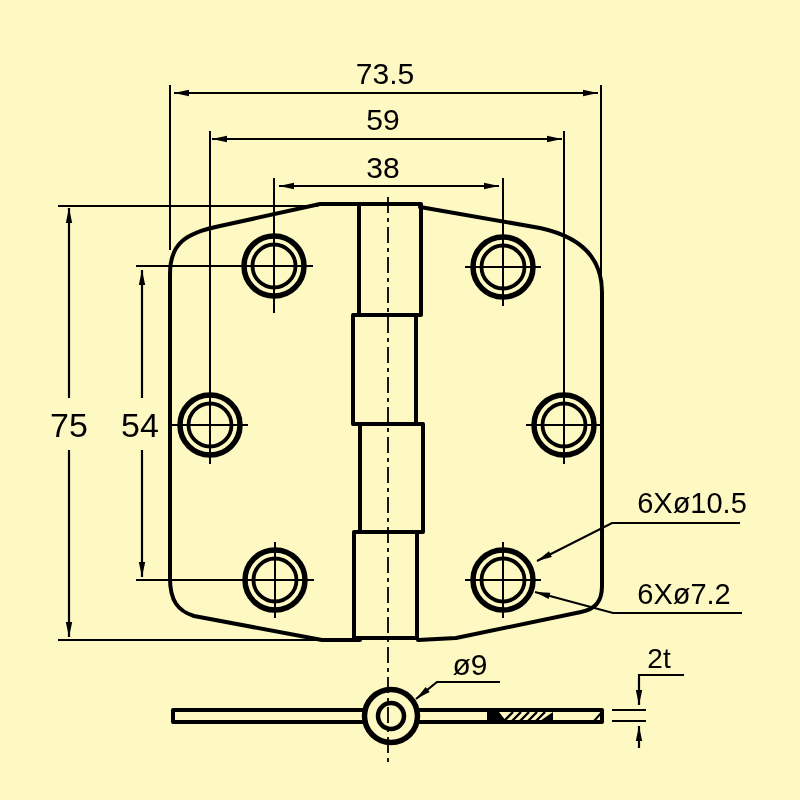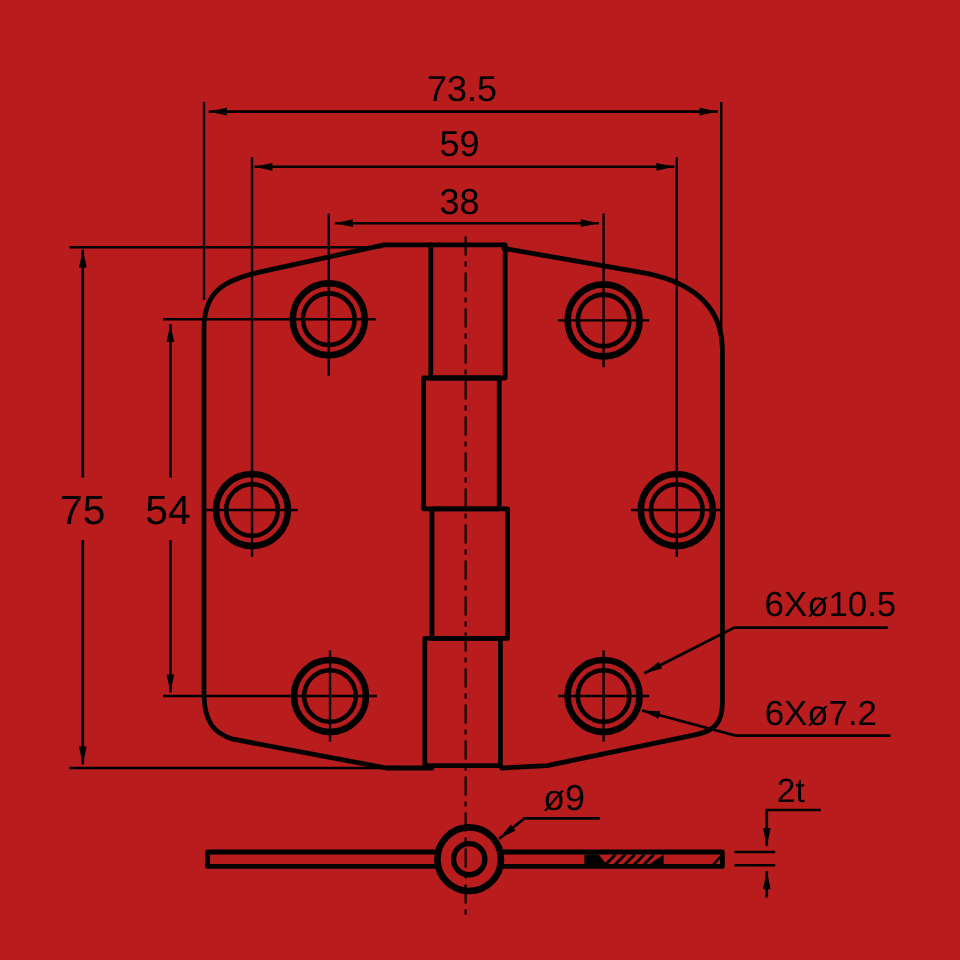--- a/index.html
+++ b/index.html
@@ -4,21 +4,21 @@
 <style>
   html, body {
     margin: 0;
     padding: 0;
     background: #ffffff;
   }
   .canvas-wrap {
     width: 800px;
     height: 800px;
     position: relative;
-    background: #b91c1c;
+    background: #fef9c3;
     overflow: hidden;
   }
   svg { display: block; }
   .outline {
     fill: none;
     stroke: #000000;
     stroke-width: 4;
     stroke-linejoin: round;
     stroke-linecap: round;
   }

